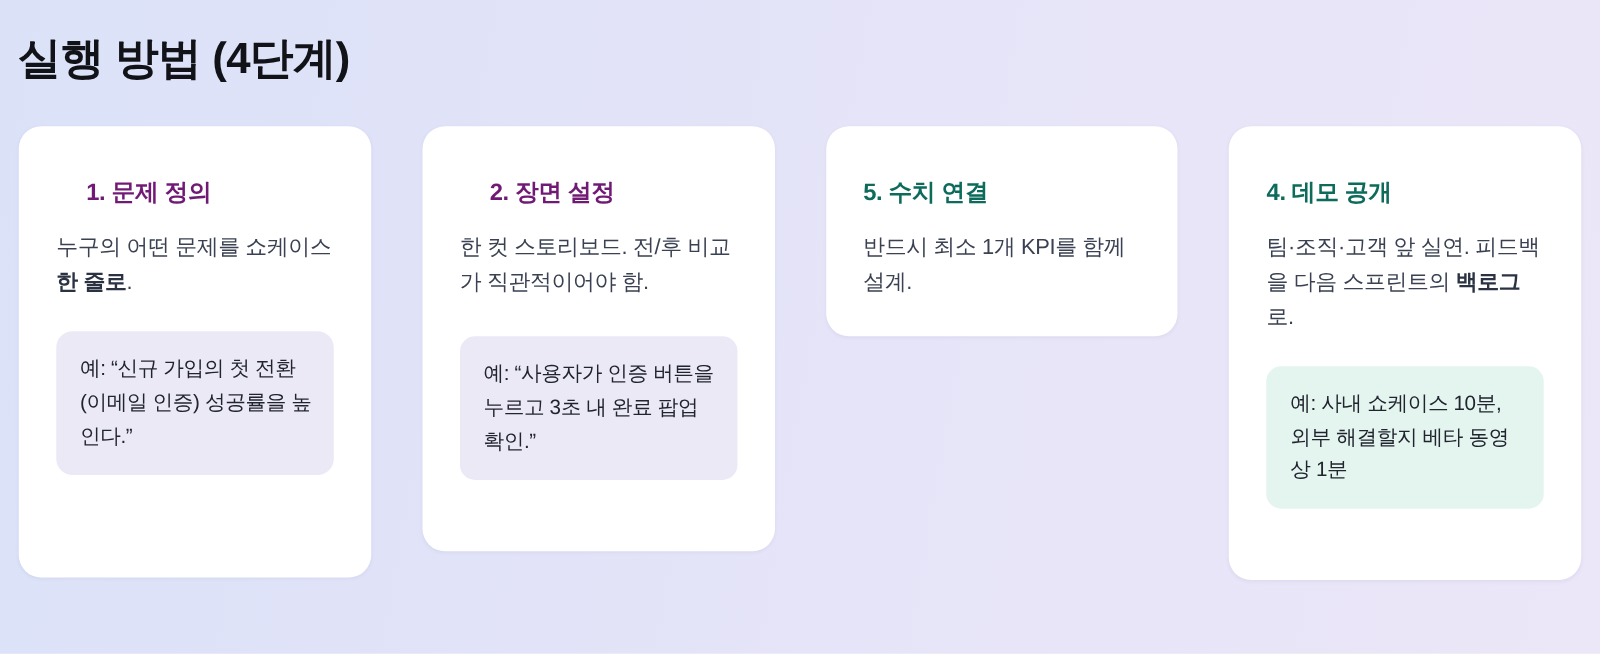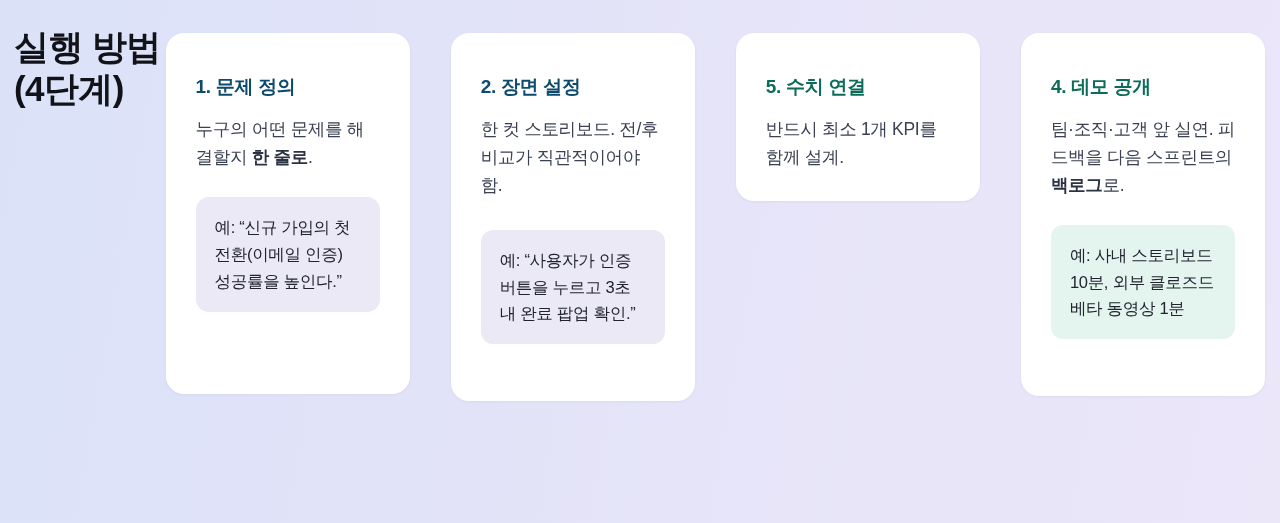--- a/index.html
+++ b/index.html
@@ -14,21 +14,21 @@
     font-family: "Liberation Sans", "DejaVu Sans", sans-serif;
     background: linear-gradient(100deg, #dbe2f8 0%, #e2e3f8 38%, #e8e5f8 68%, #ebe6f8 100%);
     position: relative;
   }
 
   .slide {
     width: 1280px;
     height: 523px;
     padding: 0 14px;
     display: flex;
-    flex-direction: row;
+    flex-direction: column;
   }
 
   .slide-title {
     font-size: 35px;
     font-weight: 700;
     color: #121318;
     letter-spacing: -0.6px;
     padding-left: 0px;
     margin-top: 26px;
     margin-bottom: 0;
@@ -55,21 +55,21 @@
   }
 
   .card-heading {
     font-size: 19px;
     font-weight: 700;
     line-height: 1.25;
     letter-spacing: -0.3px;
     margin-bottom: 16px;
   }
 
-  .card-heading.violet { color: #0c4a6e; }
+  .card-heading.violet { color: #701a75; margin-left: 24px; }
   .card-heading.teal   { color: #0d6b5b; }
 
   .card-body {
     font-size: 17.5px;
     line-height: 1.62;
     color: #3a4152;
     letter-spacing: -0.3px;
     font-weight: 400;
   }
 
@@ -100,21 +100,21 @@
 
 <div class="slide">
 
   <h1 class="slide-title">실행 방법 (4단계)</h1>
 
   <div class="cards-row">
 
     <div class="card card-1">
       <div class="card-heading violet">1. 문제 정의</div>
       <div class="card-body">
-        <span>누구의 어떤 문제를 해결할지 </span><b>한 줄로</b><span>.</span>
+        <span>누구의 어떤 문제를 쇼케이스 </span><b>한 줄로</b><span>.</span>
       </div>
       <div class="example-box violet">예: “신규 가입의 첫 전환(이메일 인증) 성공률을 높인다.”</div>
     </div>
 
     <div class="card card-2">
       <div class="card-heading violet">2. 장면 설정</div>
       <div class="card-body">
         <span>한 컷 스토리보드. 전/후 비교가 직관적이어야 함.</span><b></b><span></span>
       </div>
       <div class="example-box violet">예: “사용자가 인증 버튼을 누르고 3초 내 완료 팝업 확인.”</div>
@@ -125,17 +125,17 @@
       <div class="card-body">
         <span>반드시 최소 1개 KPI를 함께 설계.</span><b></b><span></span>
       </div>
     </div>
 
     <div class="card card-4">
       <div class="card-heading teal">4. 데모 공개</div>
       <div class="card-body">
         <span>팀·조직·고객 앞 실연. 피드백을 다음 스프린트의 </span><b>백로그</b><span>로.</span>
       </div>
-      <div class="example-box teal">예: 사내 스토리보드 10분, 외부 클로즈드 베타 동영상 1분</div>
+      <div class="example-box teal">예: 사내 쇼케이스 10분, 외부 해결할지 베타 동영상 1분</div>
     </div>
 
   </div>
 </div>
 
 </body></html>

